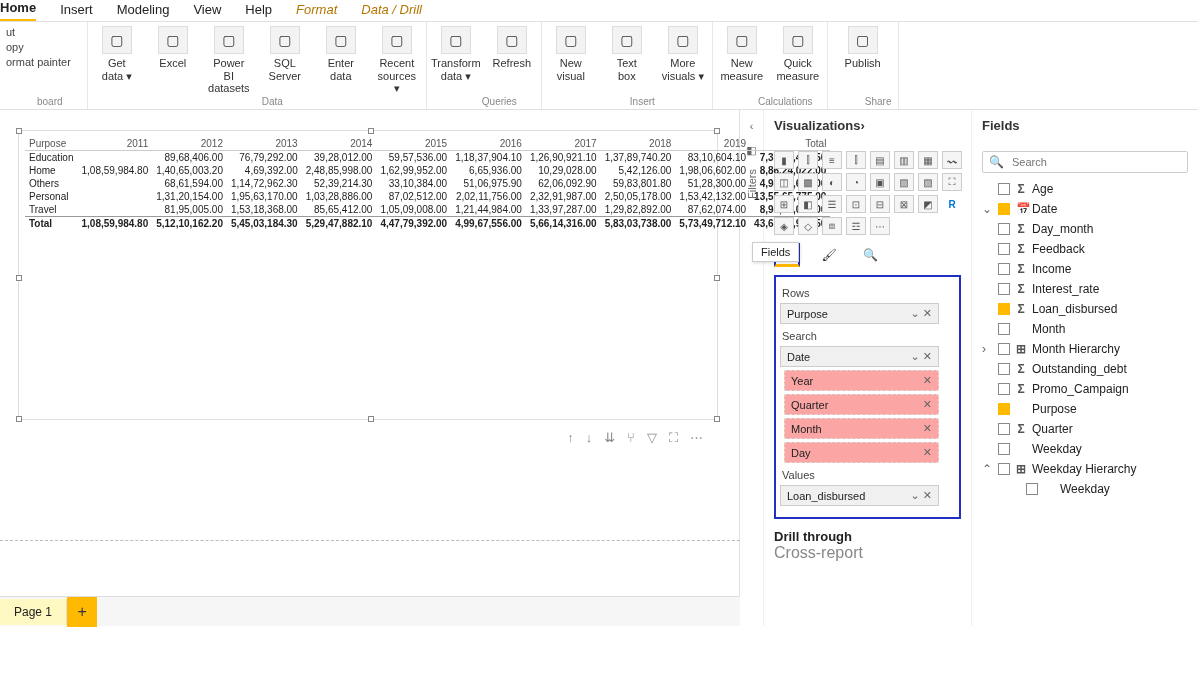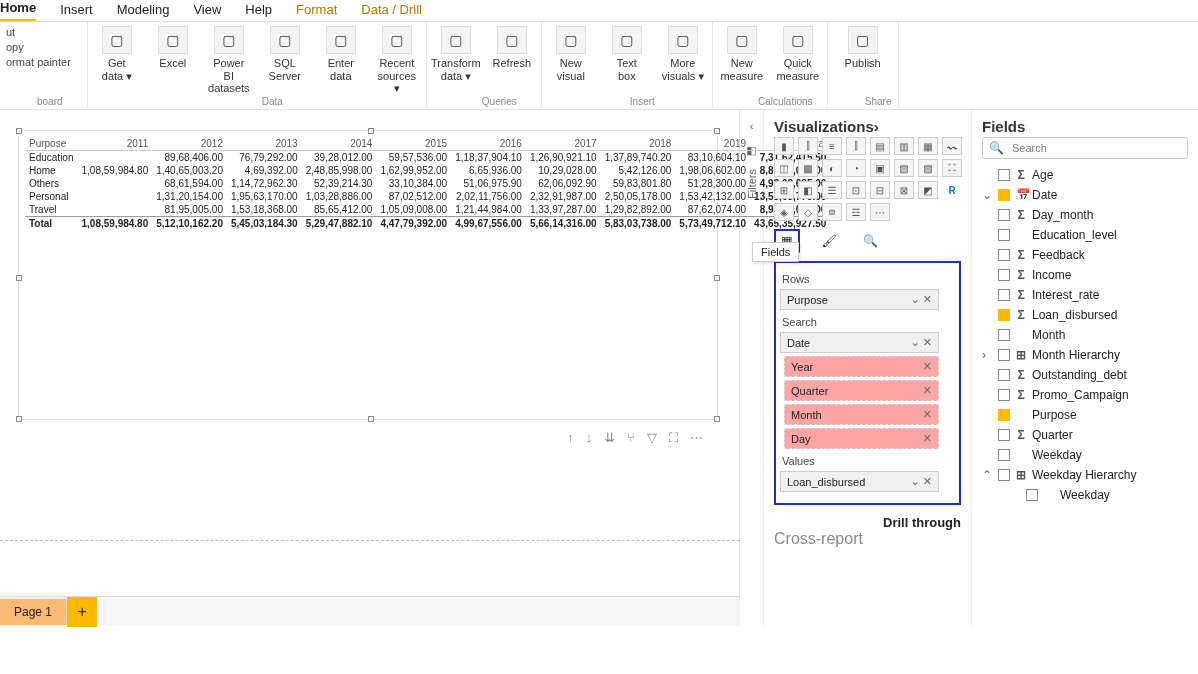--- a/index.html
+++ b/index.html
@@ -1,20 +1,20 @@
 <!DOCTYPE html>
 <html><head>
 <meta charset="utf-8">
 <style>
   * { box-sizing: border-box; font-family: "Segoe UI", Arial, sans-serif; }
   body { margin: 0; width: 1198px; height: 674px; background: #fff; font-size: 12px; color: #222; overflow: hidden; }
   .tabbar { display: flex; gap: 24px; padding: 0 0 0 0; height: 22px; align-items: flex-end; border-bottom: 1px solid #e0e0e0; font-size: 13px; }
   .tabbar .tab { padding-bottom: 4px; cursor: pointer; }
   .tabbar .tab.active { border-bottom: 2px solid #ffb900; font-weight: 600; }
-  .tabbar .tab.yellow { color: #b37400; }
+  .tabbar .tab.yellow { color: #b37400; font-style: italic; }
   .ribbon { display: flex; height: 88px; border-bottom: 1px solid #e0e0e0; background: #fff; }
   .ribbon-group { display: flex; flex-direction: column; align-items: center; justify-content: space-between; padding: 4px 6px 2px 6px; border-right: 1px solid #e8e8e8; }
   .ribbon-items { display: flex; gap: 10px; align-items: flex-start; height: 70px; }
   .ribbon-item { display: flex; flex-direction: column; align-items: center; width: 46px; font-size: 11px; text-align: center; line-height: 1.15; cursor: pointer; color: #333; }
   .ribbon-item .ic { width: 30px; height: 28px; background: #f3f3f3; border: 1px solid #ddd; display: flex; align-items: center; justify-content: center; margin-bottom: 3px; font-size: 14px; }
   .ribbon-group-label { font-size: 10px; color: #888; padding-left: 31px; }
   .clip-col { display:flex; flex-direction:column; gap:3px; font-size:11px; color:#444; padding-right:10px; }
 
   .workspace { display: flex; height: 516px; }
   .canvas-area { position: relative; width: 740px; padding: 16px; border-right: 1px solid #e0e0e0; }
@@ -26,48 +26,48 @@
   .matrix th { font-weight: 400; color: #555; }
   .matrix thead tr { border-bottom: 1px solid #ccc; }
   .matrix tbody tr.total { font-weight: 700; border-top: 1px solid #999; }
   .matrix td.total-col { font-weight: 700; }
   .toolrow { position:absolute; top: 320px; right: 36px; display:flex; gap:12px; color:#888; font-size:13px; }
   .dashed { position:absolute; top:430px; left:0; width:740px; border-top:1px dashed #bbb; height:0; }
 
   .collapse-bar { width: 24px; background: #fff; border-right: 1px solid #eee; display:flex; flex-direction:column; align-items:center; padding-top:10px; gap:12px; color:#666; font-size:11px; }
   .collapse-bar .vtxt { writing-mode: vertical-rl; transform: rotate(180deg); }
   .vizpane { width: 208px; border-right:1px solid #eee; padding: 8px 10px 8px 10px; position:relative; }
-  .pane-head { display:flex; align-items:center; font-size:15px; font-weight:600; color:#333; margin-bottom:2px; }
+  .pane-head { display:flex; align-items:center; font-size:13px; font-weight:600; color:#333; margin-bottom:18px; }
   .viz-grid { display:grid; grid-template-columns: repeat(8, 20px); gap:4px 4px; margin-bottom:8px; }
   .viz-grid .v { width:20px; height:18px; background:#f5f5f5; border:1px solid #ccc; cursor:pointer; display:flex; align-items:center; justify-content:center; font-size:10px; color:#555; }
   .viz-grid .v.r { color:#0078d4; font-weight:700; border:none; background:none; }
   .fields-pop { position:absolute; top:132px; left:-12px; background:#fff; border:1px solid #ccc; padding:3px 8px; font-size:11px; box-shadow:1px 1px 3px rgba(0,0,0,.15); }
   .mode-btns { display:flex; gap:16px; margin:8px 0; }
   .mode-btns .mb { width:26px; height:24px; display:flex; align-items:center; justify-content:center; cursor:pointer; }
   .mode-btns .mb.active { border:2px solid #2030c0; border-bottom:3px solid #ffb900; }
   .well-section { border:2px solid #2030c0; padding:4px 20px 8px 4px; }
   .well-label { font-size:11px; color:#444; margin:6px 0 4px 2px; }
   .pill { background:#f0f0f0; border:1px solid #ccc; padding:3px 6px; font-size:11px; display:flex; justify-content:space-between; align-items:center; margin-bottom:3px; }
   .pill .px { color:#666; cursor:pointer; }
   .pill.sub { background:#fca5a5; border:1px dashed #ddd; margin-left:4px; }
-  .drill-head { font-size:13px; font-weight:600; margin-top:10px;text-align:right; }
+  .drill-head { font-size:13px; font-weight:600; margin-top:10px; }
   .sub-lbl { font-size:16px; color:#888; }
 
   .fieldpane { flex:1; padding:8px 10px; }
   .search-box { display:flex; align-items:center; border:1px solid #ccc; border-radius:2px; padding:3px 6px; gap:6px; margin-bottom:8px; }
   .search-box input { border:none; outline:none; font-size:11px; flex:1; }
   .flist { display:flex; flex-direction:column; gap:4px; font-size:12px; }
   .frow { display:flex; align-items:center; gap:6px; padding:1px 0; }
   .frow .cb { width:12px; height:12px; border:1px solid #888; display:inline-block; background:#fff; cursor:pointer;}
   .frow .cb.checked { background:#ffb900; border-color:#ffb900; }
   .frow .sigma { font-weight:700; color:#555; width:10px; text-align:center; }
   .frow .caret { width:10px; color:#666; }
 
   .pagetab-bar { position:absolute; bottom:0; left:0; width:740px; height:30px; background:#f6f6f6; border-top:1px solid #ddd; display:flex; align-items:center; }
-  .pagetab { padding:6px 14px; border-right:1px solid #ddd; font-size:12px; background:#fdba74; }
+  .pagetab { padding:6px 14px; border-right:1px solid #ddd; font-size:12px; background:#fef9c3; }
   .pageadd { width:30px; height:30px; background:#ffb900; display:flex;align-items:center;justify-content:center; font-size:16px; color:#333; cursor:pointer;}
 </style>
 </head>
 <body>
 
 <div class="tabbar">
   <span class="tab active">Home</span>
   <span class="tab">Insert</span>
   <span class="tab">Modeling</span>
   <span class="tab">View</span>
@@ -404,26 +404,20 @@
         </div>
         <div class="frow">
           <span class="caret"></span>
           <span class="cb"></span>
           <span class="sigma">Σ</span>
           <span>Day_month</span>
         </div>
         <div class="frow">
           <span class="caret"></span>
           <span class="cb"></span>
-          <span class="sigma"></span>
-          <span>Education_level</span>
-        </div>
-        <div class="frow">
-          <span class="caret"></span>
-          <span class="cb"></span>
           <span class="sigma">Σ</span>
           <span>Feedback</span>
         </div>
         <div class="frow">
           <span class="caret"></span>
           <span class="cb"></span>
           <span class="sigma">Σ</span>
           <span>Income</span>
         </div>
         <div class="frow">

